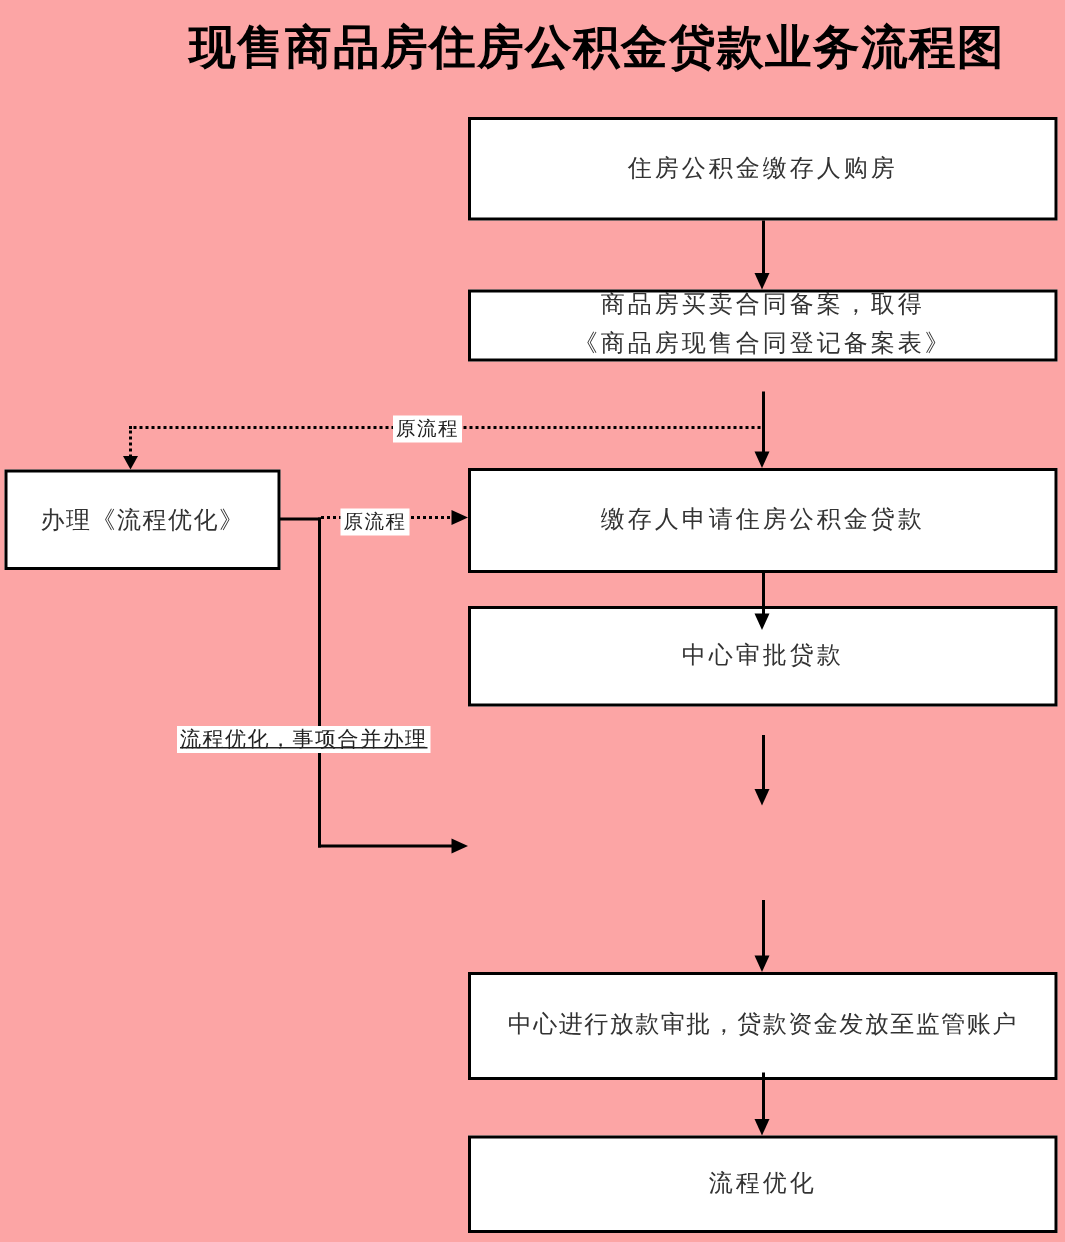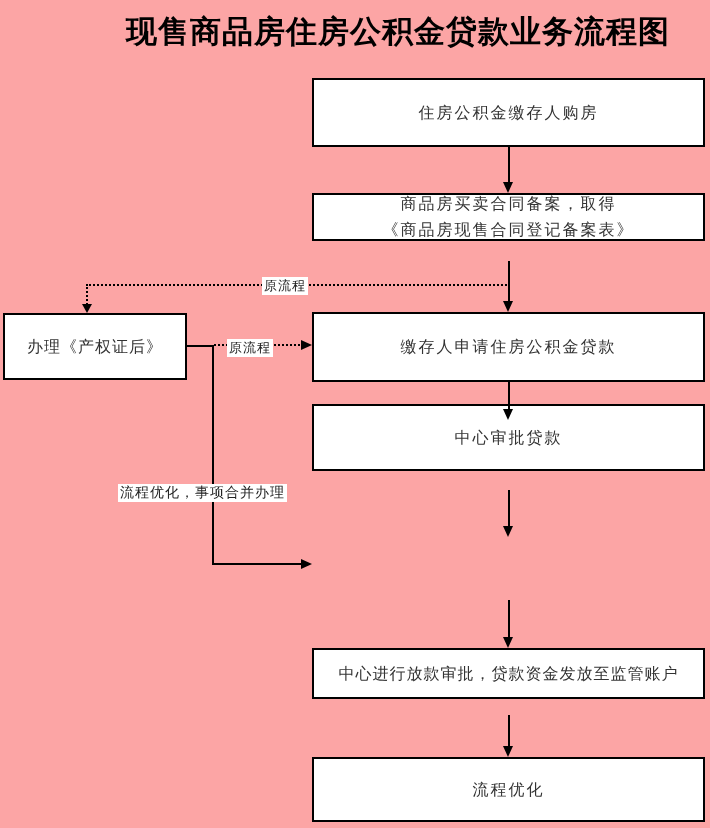--- a/index.html
+++ b/index.html
@@ -81,29 +81,29 @@
   <div class="box main-box" style="top:193px; height:48px;">
     <span>商品房买卖合同备案，取得
 《商品房现售合同登记备案表》</span>
   </div>
   <div class="box main-box" style="top:312px; height:70px;">
     <span>缴存人申请住房公积金贷款</span>
   </div>
   <div class="box main-box" style="top:404px; height:67px;">
     <span>中心审批贷款</span>
   </div>
-  <div class="box main-box" style="top:648px; height:51px; letter-spacing:1px;justify-content:center;">
+  <div class="box main-box" style="top:648px; height:72px; letter-spacing:1px;justify-content:center;">
     <span>中心进行放款审批，贷款资金发放至监管账户</span>
   </div>
   <div class="box main-box" style="top:757px; height:65px;">
     <span>流程优化</span>
   </div>
 
   <div class="box" style="left:3px; top:313px; width:184px; height:67px; letter-spacing:1px;">
-    <span>办理《产权证后》</span>
+    <span>办理《流程优化》</span>
   </div>
 
   <div class="vline" style="left:508px; top:147px; height:37px;"></div>
   <div class="arrow-down" style="left:503px; top:182px;"></div>
 
   <div class="vline" style="left:508px; top:261px; height:42px;"></div>
   <div class="arrow-down" style="left:503px; top:301px;"></div>
 
   <div class="vline" style="left:508px; top:382px; height:29px;"></div>
   <div class="arrow-down" style="left:503px; top:409px;"></div>
@@ -123,15 +123,15 @@
   <div class="lbl" style="left:262px; top:277px;">原流程</div>
 
   <div class="hline" style="left:186px; top:345px; width:28px;"></div>
   <div class="dotted-h" style="left:214px; top:344px; width:90px;"></div>
   <div class="arrow-right" style="left:301px; top:340px;"></div>
   <div class="lbl" style="left:227px; top:339px;">原流程</div>
 
   <div class="vline" style="left:212px; top:345px; height:220px;"></div>
   <div class="hline" style="left:212px; top:563px; width:90px;"></div>
   <div class="arrow-right" style="left:301px; top:559px;"></div>
-  <div class="lbl opt" style="left:118px; top:484px;">流程优化，事项合并办理</div>
+  <div class="lbl opt" style="left:118px; top:484px;text-decoration:underline;">流程优化，事项合并办理</div>
 
 </div>
 
 </body></html>

